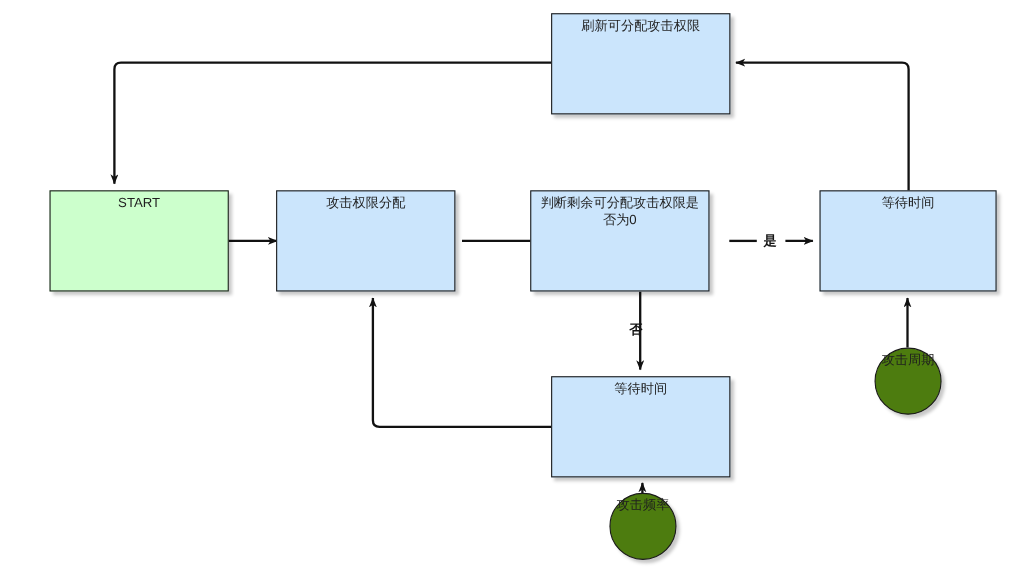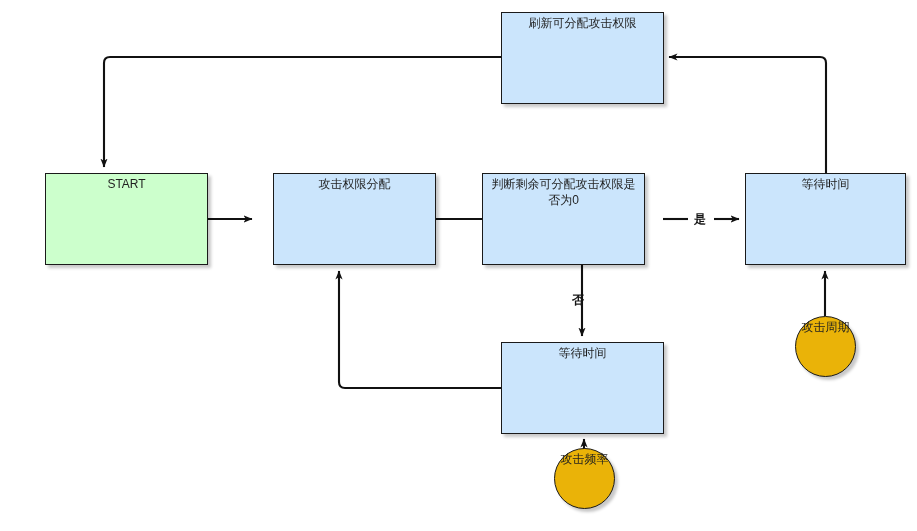--- a/index.html
+++ b/index.html
@@ -40,21 +40,21 @@
     padding: 2px 4px;
   }
   .node.proc {
     background: #cbe5fc;
   }
   .node.start {
     background: #ccffcc;
   }
   .node.circle {
     border-radius: 50%;
-    background: #eab308;
+    background: #4d7c0f;
     box-shadow: 3px 3px 3px rgba(0,0,0,0.22);
   }
   .node .label {
     display: block;
     width: 100%;
     word-break: break-word;
   }
   .edge-label {
     position: absolute;
     font-size: 12px;
@@ -100,21 +100,21 @@
   </svg>
 
   <div class="node proc" style="left:501px; top:12px; width:163px; height:92px;">
     <span class="label">刷新可分配攻击权限</span>
   </div>
 
   <div class="node start" style="left:22px; top:173px; width:163px; height:92px;margin-left:23px;">
     <span class="label">START</span>
   </div>
 
-  <div class="node proc" style="left:273px; top:173px; width:163px; height:92px;">
+  <div class="node proc" style="left:251px; top:173px; width:163px; height:92px;">
     <span class="label">攻击权限分配</span>
   </div>
 
   <div class="node proc" style="left:482px; top:173px; width:163px; height:92px;">
     <span class="label">判断剩余可分配攻击权限是否为0</span>
   </div>
 
   <div class="node proc" style="left:745px; top:173px; width:161px; height:92px;">
     <span class="label">等待时间</span>
   </div>

